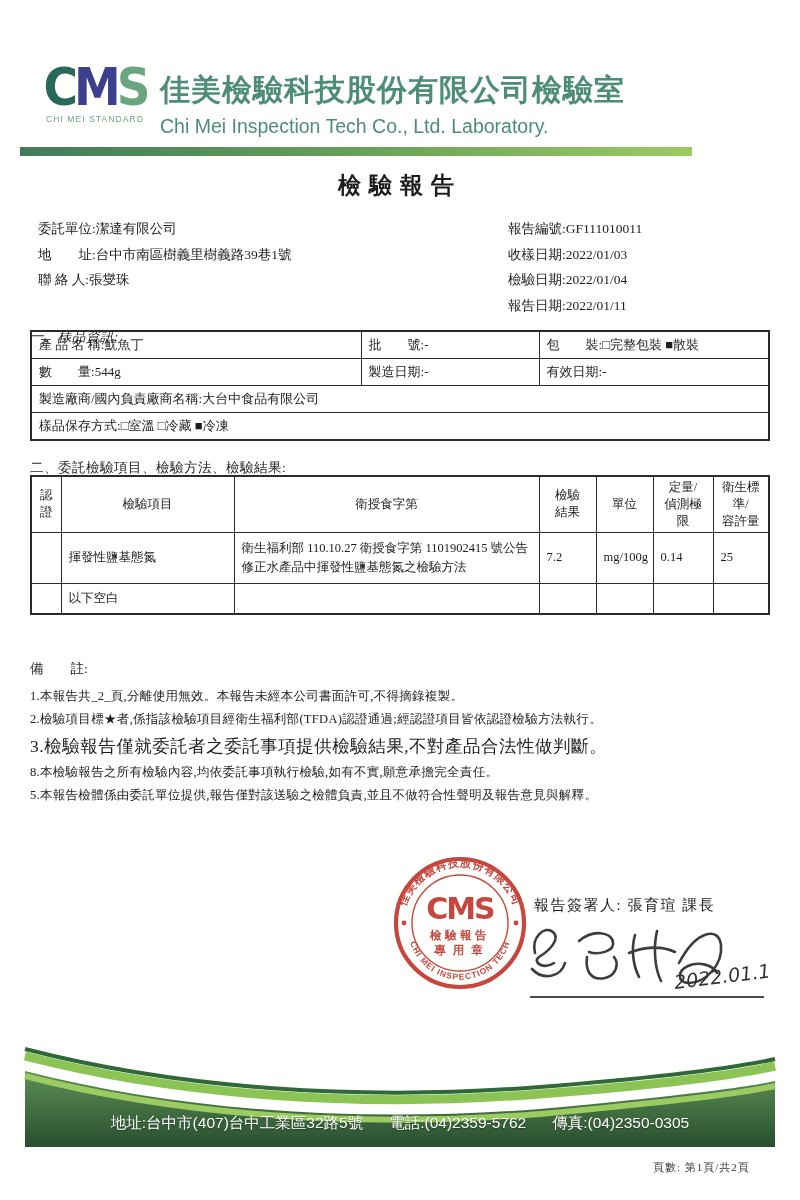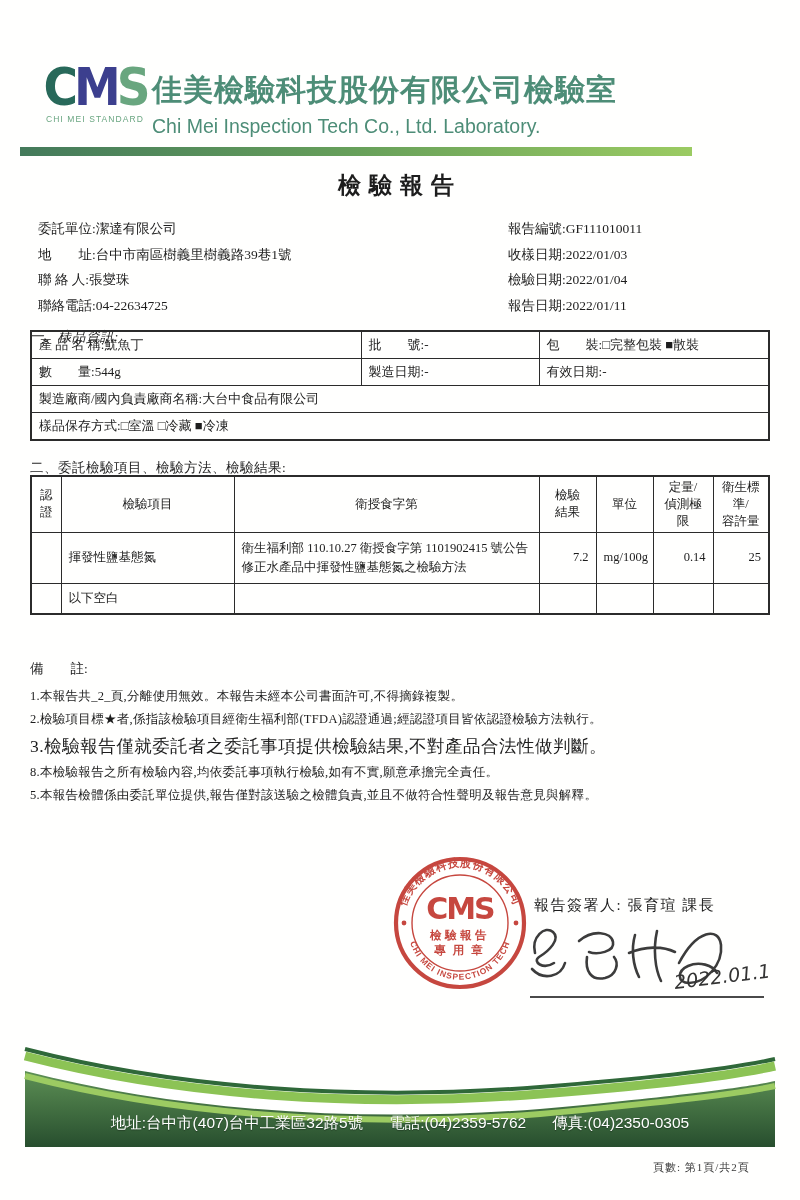--- a/index.html
+++ b/index.html
@@ -6,21 +6,21 @@
   .page{position:relative;width:800px;height:1200px;background:#fffffe;margin:0 auto;
         font-family:"Liberation Serif","DejaVu Serif",serif;color:#1d1d1d;overflow:hidden;}
 
   
   .logo{position:absolute;left:34px;top:64px;width:122px;text-align:center;}
   .logo-letters{font-family:"DejaVu Sans","Liberation Sans",sans-serif;font-weight:800;
                 font-size:47px;line-height:1;letter-spacing:-4px;transform:scaleY(1.08);}
   .lc0{color:#28695a;} .lc1{color:#3c3f8e;} .lc2{color:#69a67f;}
   .logo-tagline{font-family:"Liberation Sans",sans-serif;font-size:8.5px;color:#6aa681;
                 letter-spacing:1.1px;margin-top:3px;white-space:nowrap;}
-  .company{position:absolute;left:152px;top:70px;}
+  .company{position:absolute;left:160px;top:70px;}
   .company-zh{font-size:30px;color:#4d8d77;font-weight:600;letter-spacing:1px;white-space:nowrap;}
   .company-en{font-size:19.5px;color:#4d8d77;margin-top:4px;font-family:"Liberation Sans",sans-serif;}
   .header-bar{position:absolute;left:20px;top:147px;width:672px;height:9px;
               background:linear-gradient(to right,#447a5b,#67a05a,#9bcb62);}
 
   
   .report-title{position:absolute;left:0;top:170px;width:100%;text-align:center;
                 font-size:23px;font-weight:bold;letter-spacing:8px;}
 
   
@@ -36,21 +36,21 @@
   
   table{border-collapse:collapse;table-layout:fixed;}
   .doc-table{position:absolute;left:30px;width:738px;border:2px solid #2b2b2b;}
   .doc-table td,.doc-table th{border:1px solid #2b2b2b;font-size:13px;font-weight:normal;
       padding:2px 7px;overflow:hidden;}
   .t-sample{top:330px;}
   .t-sample td{height:22px;white-space:nowrap;}
   .t-result{top:475px;}
   .t-result th{text-align:center;font-size:12.5px;white-space:pre-line;line-height:1.35;height:40px;}
   .t-result td{font-size:12.5px;}
-  .cell-center{text-align:right;}
+  .cell-center{text-align:left;}
   .method-cell{line-height:1.5;padding:4px 8px;}
   .row-main td{height:46px;}
   .row-blank td{height:25px;}
 
   
   .notes{position:absolute;left:30px;top:660px;width:742px;}
   .notes-heading{font-size:13.5px;margin-bottom:7px;}
   .note-line{font-size:12.5px;line-height:23px;letter-spacing:.3px;white-space:nowrap;}
   .note-big{font-size:17.5px;line-height:30px;letter-spacing:.5px;}
 
@@ -86,21 +86,20 @@
   </div>
   <div class="header-bar"></div>
 
   <div class="report-title">檢驗報告</div>
 
   <div class="info">
     <div class="info-col info-left">
       <div class="info-row"><span>委託單位:</span><span>潔達有限公司</span></div>
       <div class="info-row"><span>地　　址:</span><span>台中市南區樹義里樹義路39巷1號</span></div>
       <div class="info-row"><span>聯 絡 人:</span><span>張燮珠</span></div>
-      <div class="info-row"><span>聯絡電話:</span><span>04-22634725</span></div>
     </div>
     <div class="info-col info-right">
       <div class="info-row"><span>報告編號:</span><span>GF111010011</span></div>
       <div class="info-row"><span>收樣日期:</span><span>2022/01/03</span></div>
       <div class="info-row"><span>檢驗日期:</span><span>2022/01/04</span></div>
       <div class="info-row"><span>報告日期:</span><span>2022/01/11</span></div>
     </div>
   </div>
 
   <div class="sec-heading sec1">一、樣品資訊:</div>

